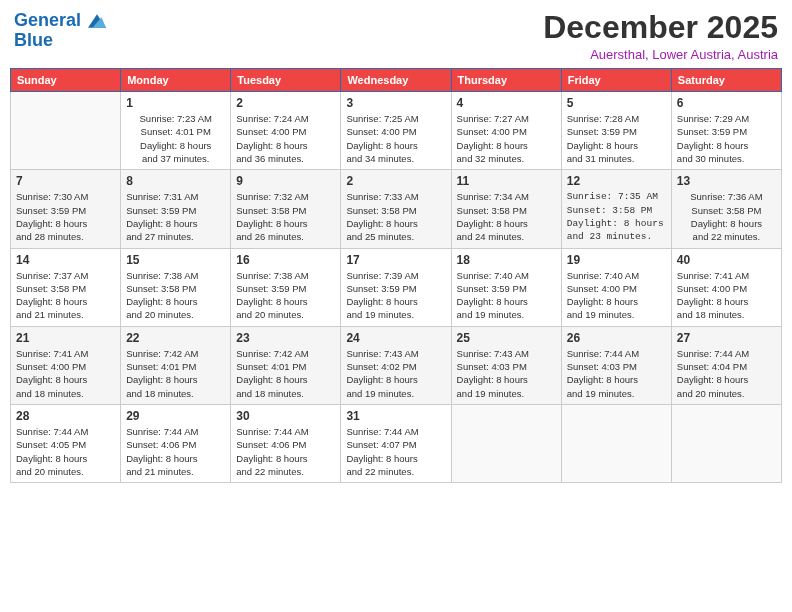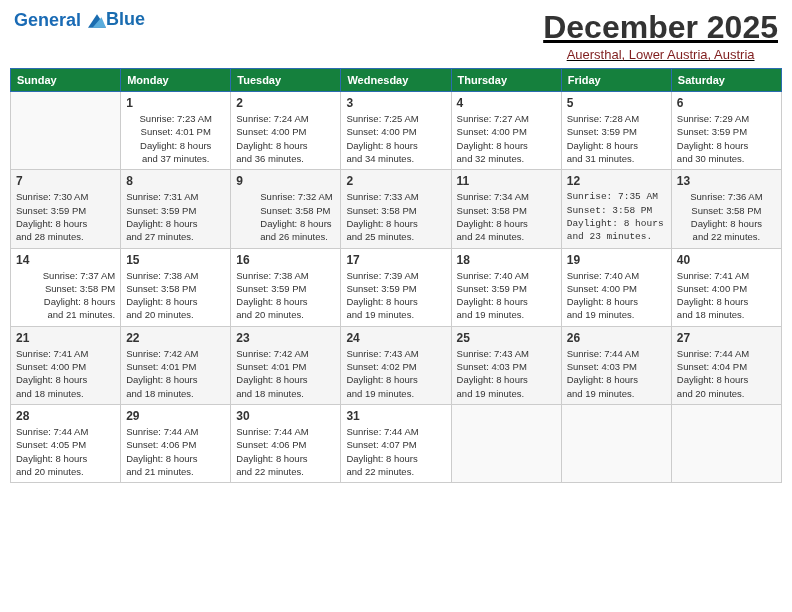--- a/index.html
+++ b/index.html
@@ -12,59 +12,58 @@
     }
     .header-section {
       display: flex;
       justify-content: space-between;
       align-items: flex-start;
       margin-bottom: 6px;
       padding: 0 4px;
     }
     .logo {
       display: flex;
-      flex-direction: row;
-      align-items: center;
+      flex-direction: column;
+      align-items: flex-start;
     }
     .logo-text {
       font-size: 18px;
       font-weight: bold;
       color: #333;
       line-height: 1.2;
     }
     .logo-text .blue { color: #1a6bb5; }
     .logo-icon {
       display: inline-block;
       width: 18px;
       height: 14px;
       margin-left: 2px;
       vertical-align: middle;
     }
     .title-block {
-      text-align: center;
-      text-decoration: underline;
+      text-align: right;
     }
     .month-title {
       font-size: 32px;
       font-weight: bold;
       color: #333;
       line-height: 1.1;
     }
     .location-title {
       font-size: 13px;
-      color: #7f1d1d;
+      color: #a21caf;
       margin-top: 2px;
     }
     .calendar-table {
       width: 100%;
       border-collapse: collapse;
       font-size: 10.5px;
     }
     .calendar-table th {
-      background-color: #15803d;
+      background-color: #ef4444;
       color: #fff;
       text-align: left;
       padding: 5px 6px;
       font-size: 11px;
       font-weight: bold;
       border: 1px solid #2b6cb0;
     }
     .calendar-table td {
       border: 1px solid #ccc;
       vertical-align: top;
@@ -179,21 +178,21 @@
         </td>
         <td>
           <div class="day-number">8</div>
           <div class="day-info" style="white-space: pre-line;">Sunrise: 7:31 AM
 Sunset: 3:59 PM
 Daylight: 8 hours
 and 27 minutes.</div>
         </td>
         <td>
           <div class="day-number">9</div>
-          <div class="day-info" style="white-space: pre-line; margin-left: 24px;">Sunrise: 7:32 AM
+          <div class="day-info" style="white-space: pre-line;">Sunrise: 7:32 AM
 Sunset: 3:58 PM
 Daylight: 8 hours
 and 26 minutes.</div>
         </td>
         <td>
           <div class="day-number">2</div>
           <div class="day-info" style="white-space: pre-line;">Sunrise: 7:33 AM
 Sunset: 3:58 PM
 Daylight: 8 hours
 and 25 minutes.</div>
@@ -216,21 +215,21 @@
           <div class="day-number">13</div>
           <div class="day-info" style="white-space: pre-line; text-align: center;">Sunrise: 7:36 AM
 Sunset: 3:58 PM
 Daylight: 8 hours
 and 22 minutes.</div>
         </td>
       </tr>
       <tr>
         <td>
           <div class="day-number">14</div>
-          <div class="day-info" style="white-space: pre-line; text-align: right;">Sunrise: 7:37 AM
+          <div class="day-info" style="white-space: pre-line;">Sunrise: 7:37 AM
 Sunset: 3:58 PM
 Daylight: 8 hours
 and 21 minutes.</div>
         </td>
         <td>
           <div class="day-number">15</div>
           <div class="day-info" style="white-space: pre-line;">Sunrise: 7:38 AM
 Sunset: 3:58 PM
 Daylight: 8 hours
 and 20 minutes.</div>

